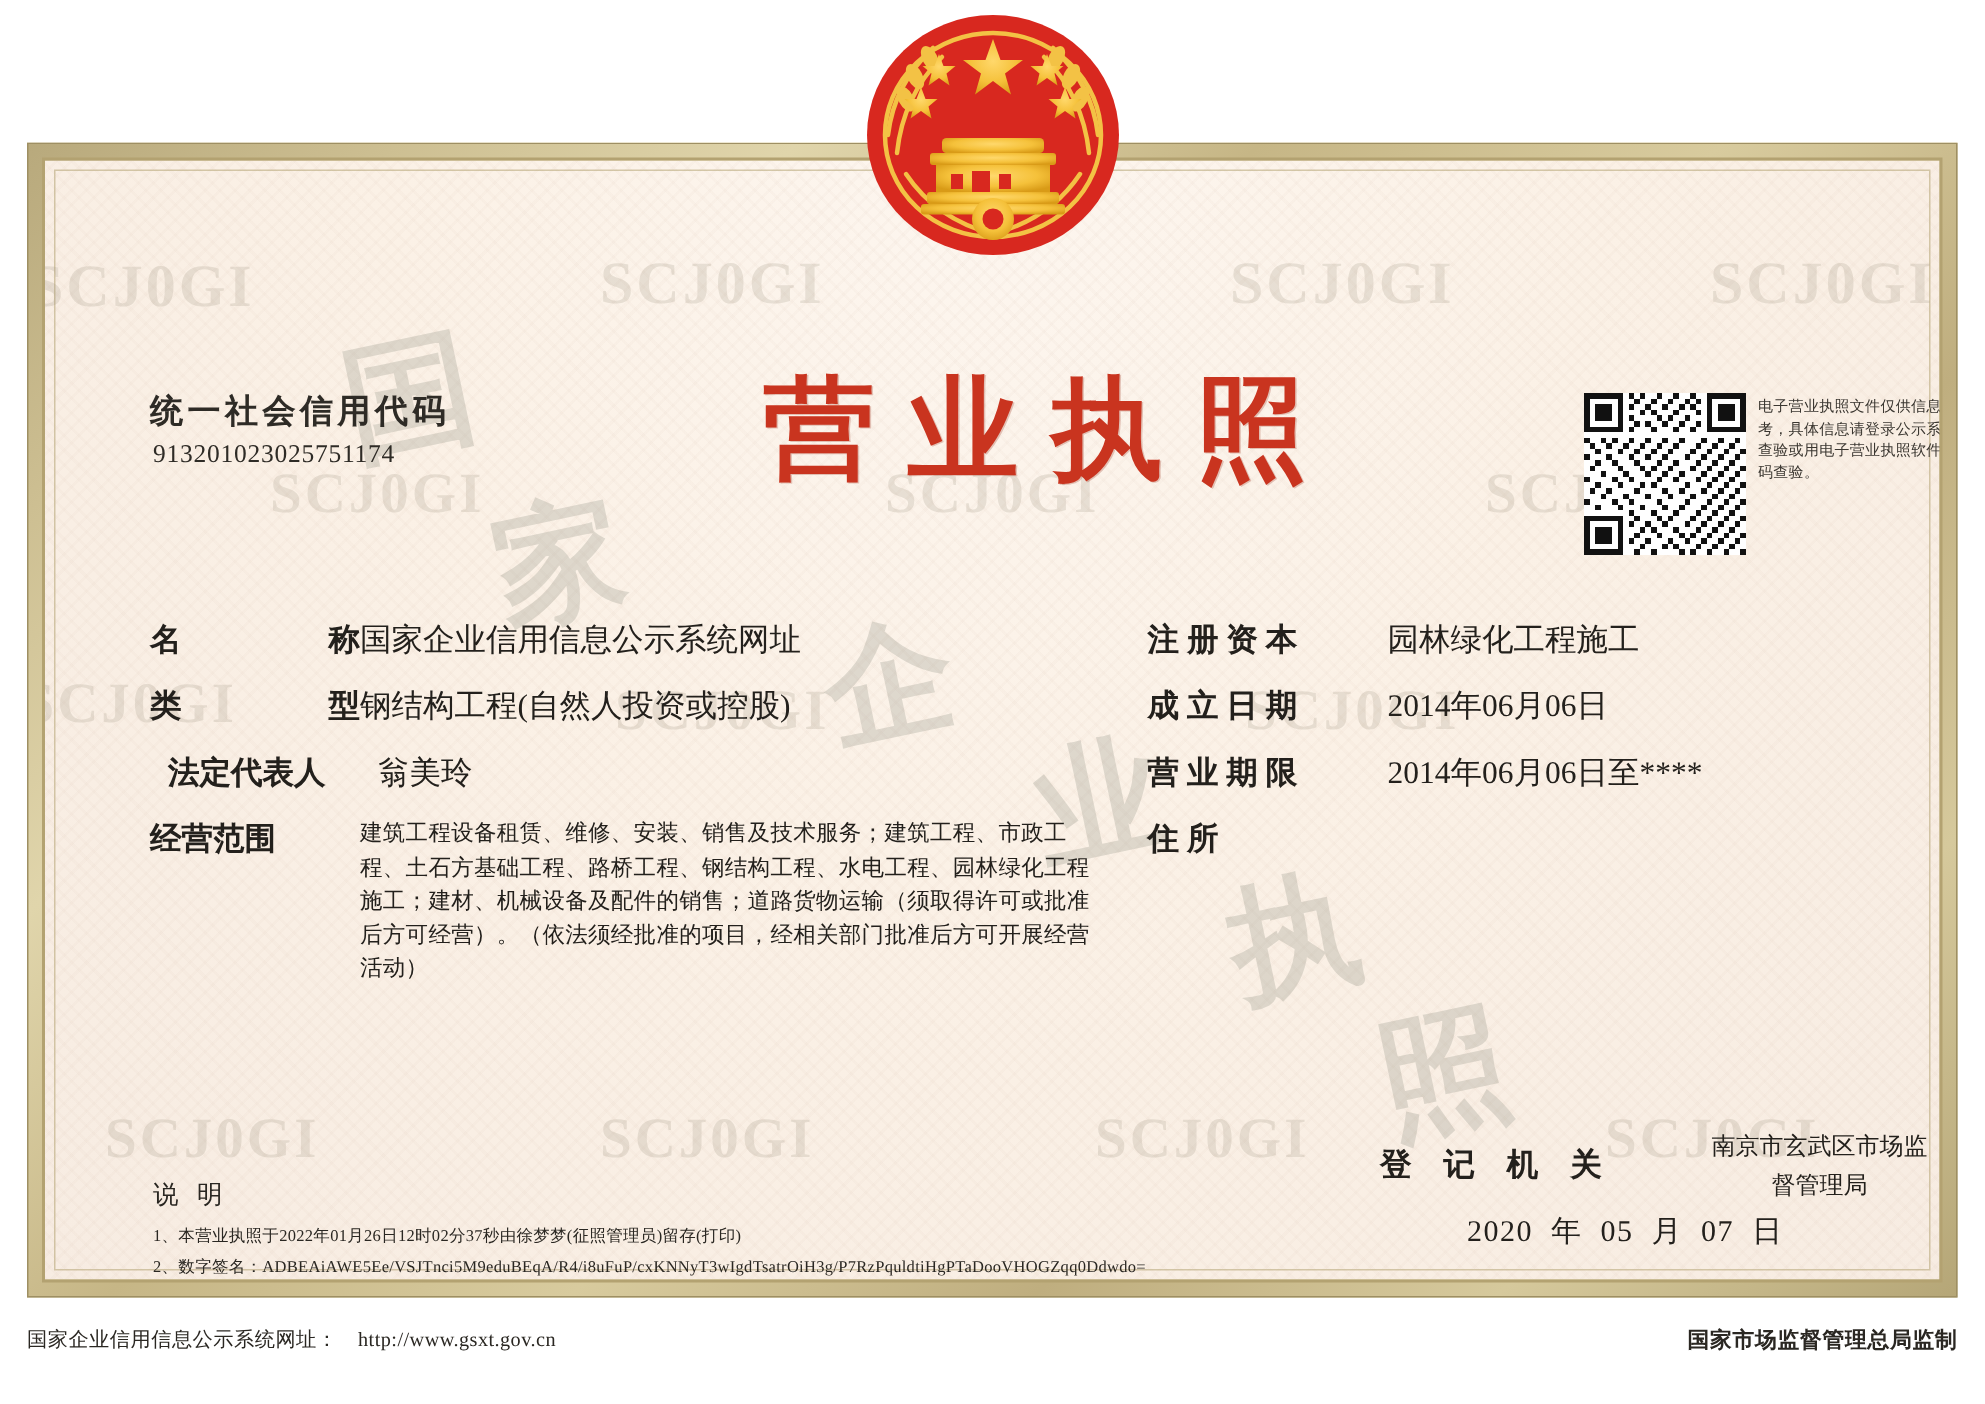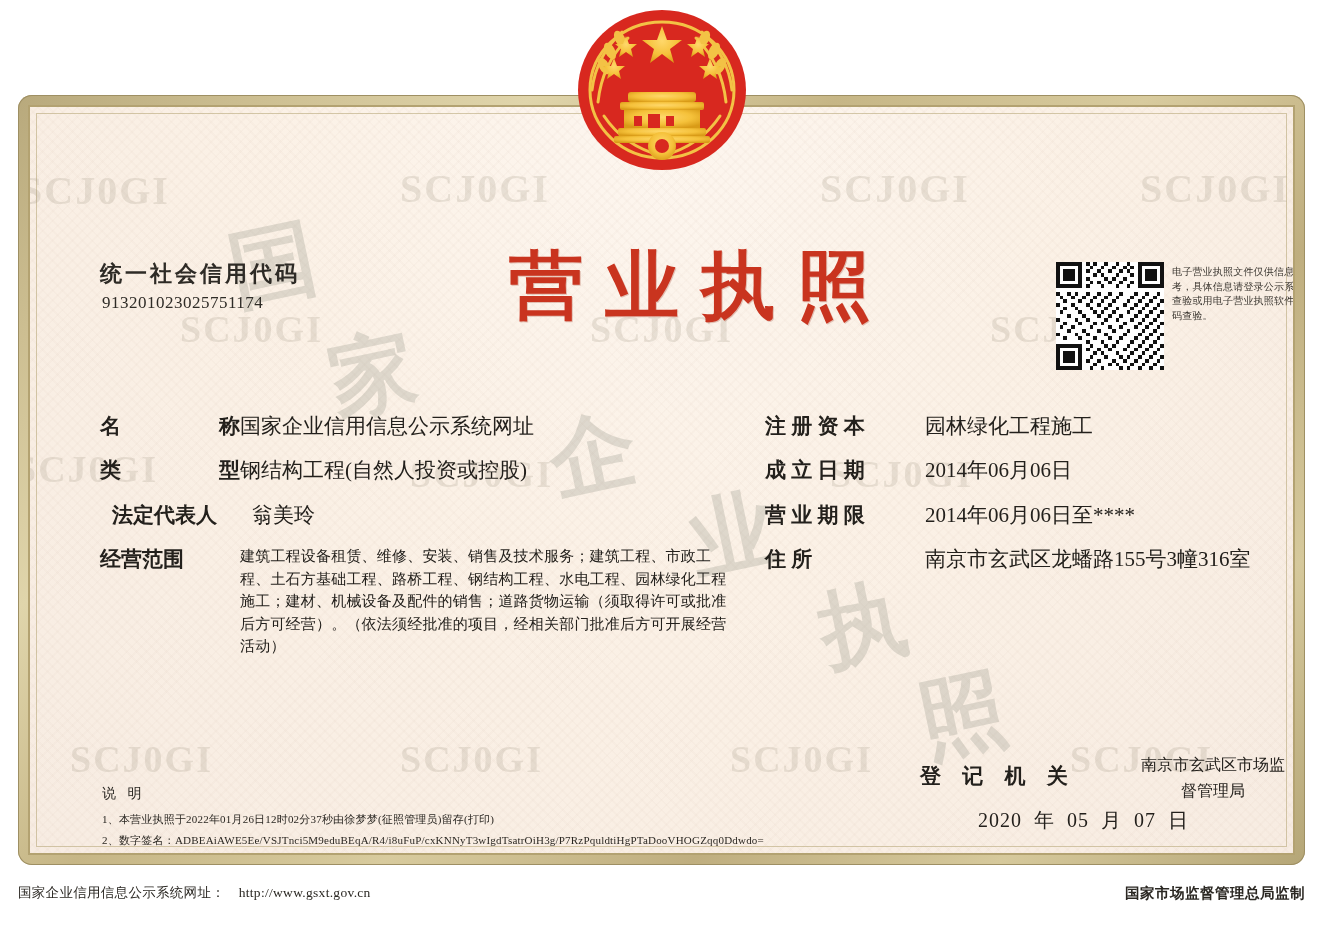--- a/index.html
+++ b/index.html
@@ -36,21 +36,20 @@
     position: absolute;
     left: 18px;
     top: 95px;
     width: 1287px;
     height: 770px;
     background:
       linear-gradient(135deg, #b8a97c 0%, #cdbf92 12%, #e0d5ab 25%, #c6b686 40%, #d8cb9e 55%, #bfae7f 70%, #d6c99c 85%, #b5a677 100%);
     padding: 10px;
     box-sizing: border-box;
     box-shadow: 0 0 0 1px #9e8f63 inset;
-    border-radius: 14px;
   }
   .cert-frame-inner {
     position: relative;
     width: 100%;
     height: 100%;
     border: 2px solid #b3a271;
     box-sizing: border-box;
     background:
       radial-gradient(ellipse at 50% 0%, #fdf6ef 0%, #fbf1e6 45%, #f7ece2 100%);
     overflow: hidden;
@@ -225,21 +224,21 @@
 
   
   .notes {
     position: absolute;
     left: 72px;
     top: 678px;
     width: 820px;
     color: #2a2722;
   }
   .notes .n-title {
-    font-size: 14px;
+    font-size: 17px;
     letter-spacing: 4px;
     margin-bottom: 6px;
   }
   .notes .n-line {
     font-size: 11px;
     line-height: 1.9;
     letter-spacing: 0.2px;
     word-break: break-all;
   }
 
@@ -624,21 +623,20 @@
         <div class="frow">
           <div class="flabel" style="width:160px;">成 立 日 期</div>
           <div class="fvalue big">2014年06月06日</div>
         </div>
         <div class="frow">
           <div class="flabel" style="width:160px;">营 业 期 限</div>
           <div class="fvalue big">2014年06月06日至****</div>
         </div>
         <div class="frow">
           <div class="flabel" style="width:160px;">住      所</div>
-          <div class="fvalue big">南京市玄武区龙蟠路155号3幢316室</div>
         </div>
       </div>
 
       <div class="seal-ghost"></div>
       <div class="reg-auth-label">登 记 机 关</div>
       <div class="reg-auth-value">南京市玄武区市场监督管理局</div>
       <div class="issue-date">
         <span>2020</span>
         <span>年</span>
         <span>05</span>

